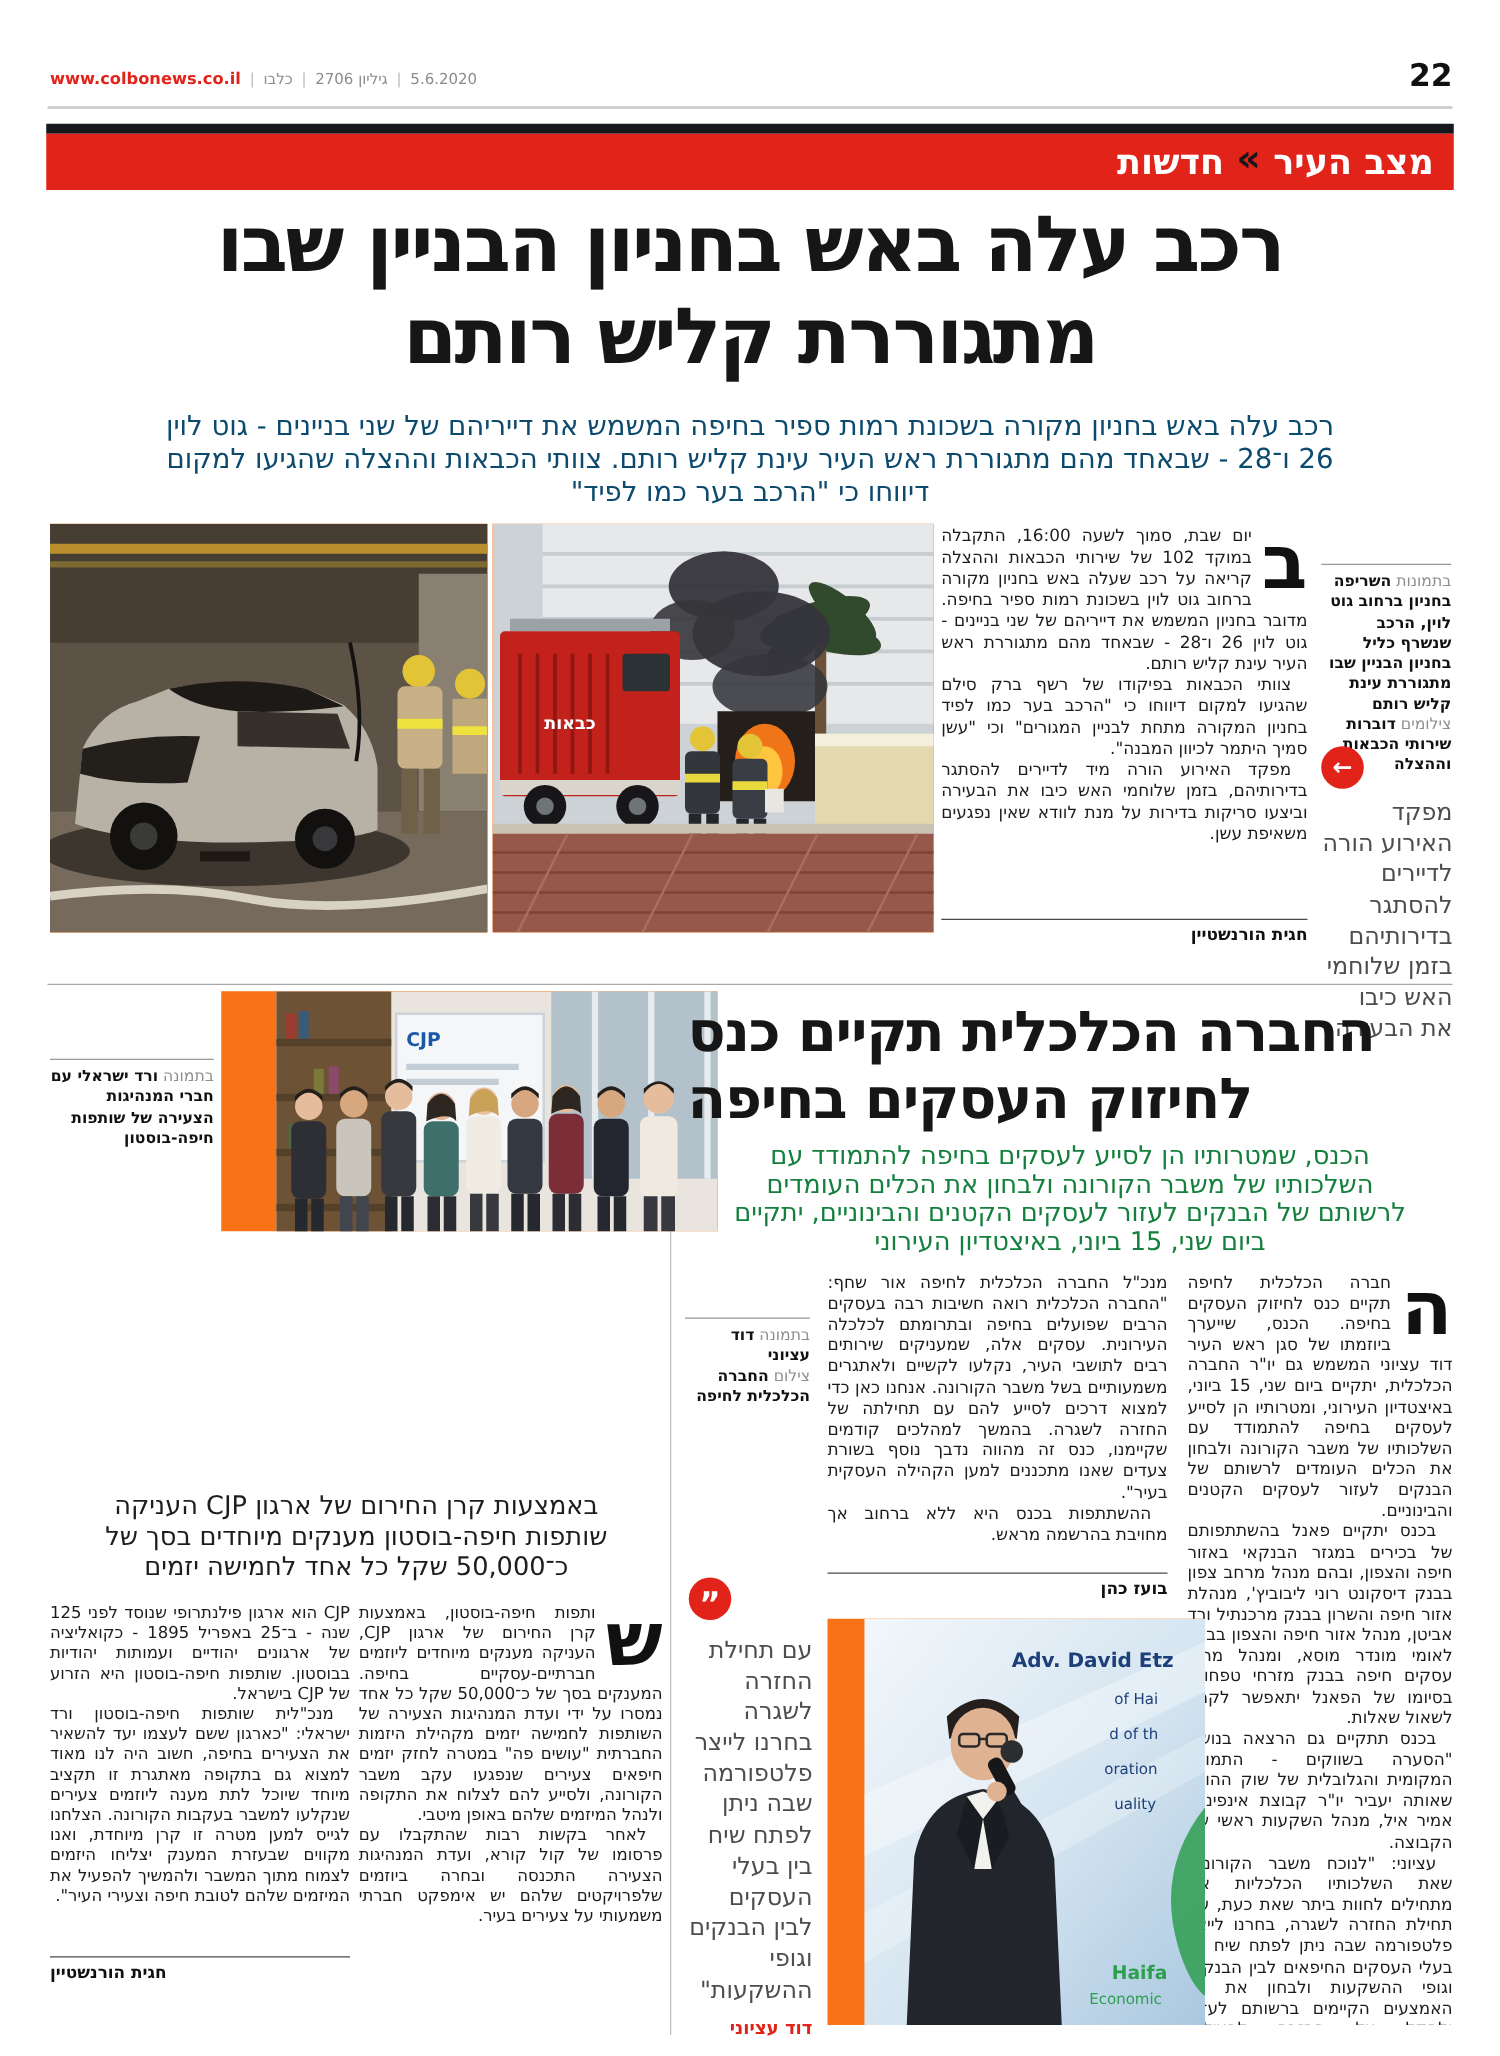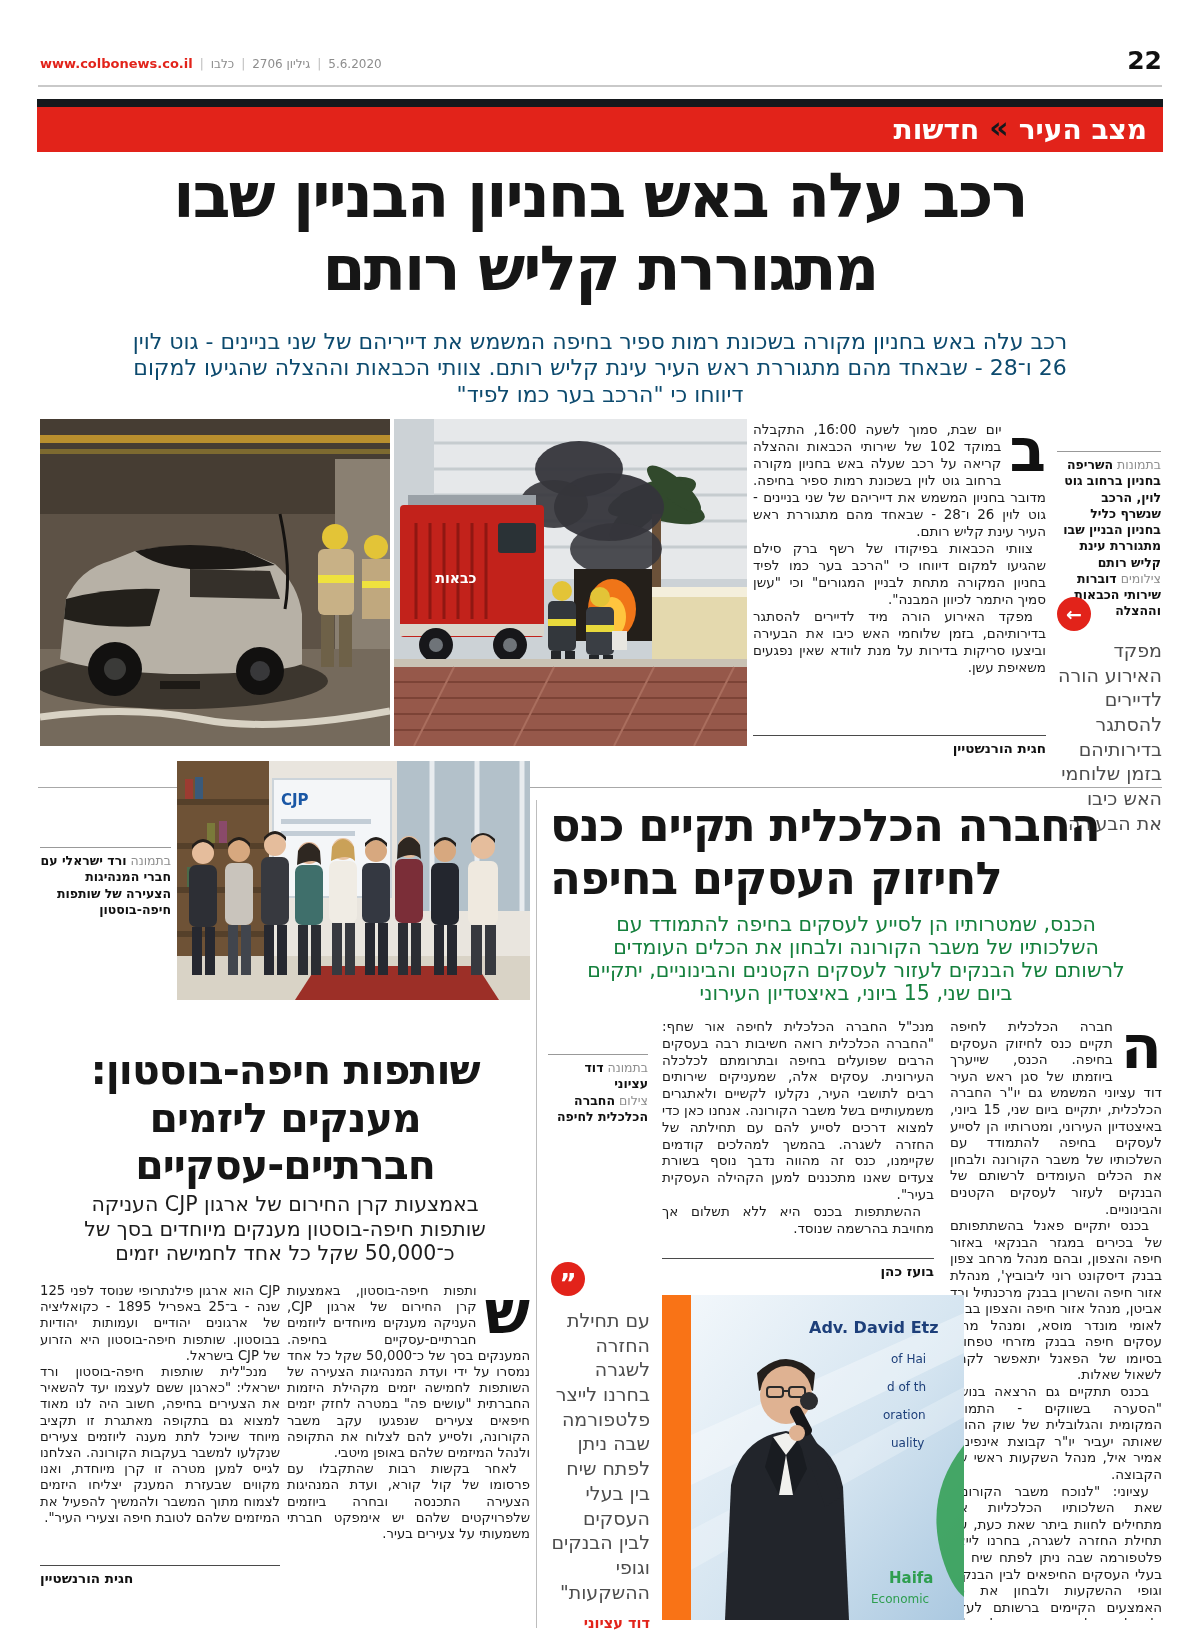--- a/index.html
+++ b/index.html
@@ -23,21 +23,21 @@
   
   .headline1{position:absolute;top:160px;left:40px;right:40px;text-align:center;font-size:62px;
              font-weight:bold;color:#161616;line-height:1.17;letter-spacing:-2px;white-space:pre-line;}
   .subhead1{position:absolute;top:329px;left:30px;right:30px;text-align:center;font-size:22px;
             color:#0c4a6e;line-height:1.2;white-space:pre-line;}
   .photo{position:absolute;overflow:hidden;background:#f97316;}
   .photo svg{display:block;direction:ltr;}
   .photo text{font-family:"DejaVu Sans",sans-serif;}
   .p-car{left:40px;top:419px;width:350px;height:327px;}
   .p-truck{left:394px;top:419px;width:353px;height:327px;}
-  .p-group{left:177px;top:761px;width:353px;height:239px;}
+  .p-group{left:177px;top:793px;width:353px;height:192px;padding-left:44px;}
   .p-speaker{left:662px;top:1295px;width:265px;height:325px;padding-left:37px;}
   .bodycol{position:absolute;text-align:justify;color:#1c1c1c;overflow:hidden;}
   .bodycol p{margin:0;}
   .bodycol p + p{text-indent:13px;}
   .a1-col{left:753px;top:421px;width:293px;height:310px;font-size:13.5px;line-height:17px;}
   .a2-main{left:950px;top:1018px;width:212px;height:602px;font-size:13.5px;line-height:16.6px;}
   .a2-mid{left:662px;top:1018px;width:272px;height:236px;font-size:13.5px;line-height:16.8px;}
   .a3-right{left:287px;top:1283px;width:243px;height:284px;font-size:13.2px;line-height:16.2px;}
   .a3-left{left:40px;top:1283px;width:240px;height:278px;font-size:13.2px;line-height:16.2px;}
   .dc{float:right;font-size:60px;line-height:50px;font-weight:bold;color:#111;
@@ -325,21 +325,21 @@
 
   <div class="bodycol a2-main">
     <p><span class="dc">ה</span><span>חברה הכלכלית לחיפה תקיים כנס לחיזוק העסקים בחיפה. הכנס, שייערך ביוזמתו של סגן ראש העיר דוד עציוני המשמש גם יו"ר החברה הכלכלית, יתקיים ביום שני, 15 ביוני, באיצטדיון העירוני, ומטרותיו הן לסייע לעסקים בחיפה להתמודד עם השלכותיו של משבר הקורונה ולבחון את הכלים העומדים לרשותם של הבנקים לעזור לעסקים הקטנים והבינוניים.</span></p>
     <p>בכנס יתקיים פאנל בהשתתפותם של בכירים במגזר הבנקאי באזור חיפה והצפון, ובהם מנהל מרחב צפון בבנק דיסקונט רוני ליבוביץ', מנהלת אזור חיפה והשרון בבנק מרכנתיל ורד אביטן, מנהל אזור חיפה והצפון בבנק לאומי מונדר מוסא, ומנהל מרכז עסקים חיפה בבנק מזרחי טפחות. בסיומו של הפאנל יתאפשר לקהל לשאול שאלות.</p>
     <p>בכנס תתקיים גם הרצאה בנושא "הסערה בשווקים - התמונה המקומית והגלובלית של שוק ההון", שאותה יעביר יו"ר קבוצת אינפיניטי אמיר איל, מנהל השקעות ראשי של הקבוצה.</p>
     <p>עציוני: "לנוכח משבר הקורונה, שאת השלכותיו הכלכליות אנו מתחילים לחוות ביתר שאת כעת, עם תחילת החזרה לשגרה, בחרנו לייצר פלטפורמה שבה ניתן לפתח שיח בין בעלי העסקים החיפאים לבין הבנקים וגופי ההשקעות ולבחון את כל האמצעים הקיימים ברשותם לעזור ולהקל על החזרה לפעילות העסקית".</p>
   </div>
 
   <div class="bodycol a2-mid">
     <p>מנכ"ל החברה הכלכלית לחיפה אור שחף: "החברה הכלכלית רואה חשיבות רבה בעסקים הרבים שפועלים בחיפה ובתרומתם לכלכלה העירונית. עסקים אלה, שמעניקים שירותים רבים לתושבי העיר, נקלעו לקשיים ולאתגרים משמעותיים בשל משבר הקורונה. אנחנו כאן כדי למצוא דרכים לסייע להם עם תחילתה של החזרה לשגרה. בהמשך למהלכים קודמים שקיימנו, כנס זה מהווה נדבך נוסף בשורת צעדים שאנו מתכננים למען הקהילה העסקית בעיר".</p>
-    <p>ההשתתפות בכנס היא ללא תשלום אך מחויבת בהרשמה שנוסד.</p>
+    <p>ההשתתפות בכנס היא ללא ברחוב אך מחויבת בהרשמה מראש.</p>
   </div>
   <div class="byline byline2">בועז כהן</div>
 
   <div class="cap-col cap3">
     <span class="cap-prefix">בתמונה</span>
     <span class="cap-main">דוד עציוני</span><br>
     <span class="cap-prefix">צילום</span>
     <span class="cap-main">החברה הכלכלית לחיפה</span>
   </div>
 
@@ -384,23 +384,20 @@
       <path d="M108 143 L95 160 L102 200 L116 174 Z" fill="#191c21"></path>
       <path d="M150 202 Q136 162 116 132 L104 142 Q122 170 134 212 Z" fill="#22252b"></path>
       <rect x="104" y="110" width="12" height="32" rx="5" fill="#17171a" transform="rotate(-28 110 126)"></rect>
       <circle cx="118" cy="106" r="9" fill="#2c2d30"></circle>
       <circle cx="106" cy="138" r="8" fill="#dfb292"></circle>
       <text x="198" y="288" font-size="15" font-weight="bold" fill="#2e9e4f">Haifa</text>
       <text x="180" y="308" font-size="12" fill="#2e9e4f">Economic</text>
     </svg>
   </div>
 
-  <div class="headline3">שותפות חיפה-בוסטון:
-מענקים ליזמים
-חברתיים-עסקיים</div>
   <div class="subhead3">באמצעות קרן החירום של ארגון CJP העניקה
 שותפות חיפה-בוסטון מענקים מיוחדים בסך של
 כ־50,000 שקל כל אחד לחמישה יזמים</div>
 
   <div class="bodycol a3-right">
     <p><span class="dc">ש</span><span>ותפות חיפה-בוסטון, באמצעות קרן החירום של ארגון CJP, העניקה מענקים מיוחדים ליוזמים חברתיים-עסקיים בחיפה. המענקים בסך של כ־50,000 שקל כל אחד נמסרו על ידי ועדת המנהיגות הצעירה של השותפות לחמישה יזמים מקהילת היזמות החברתית "עושים פה" במטרה לחזק יזמים חיפאים צעירים שנפגעו עקב משבר הקורונה, ולסייע להם לצלוח את התקופה ולנהל המיזמים שלהם באופן מיטבי.</span></p>
     <p>לאחר בקשות רבות שהתקבלו עם פרסומו של קול קורא, ועדת המנהיגות הצעירה התכנסה ובחרה ביוזמים שלפרויקטים שלהם יש אימפקט חברתי משמעותי על צעירים בעיר.</p>
   </div>
   <div class="bodycol a3-left">
     <p>CJP הוא ארגון פילנתרופי שנוסד לפני 125 שנה - ב־25 באפריל 1895 - כקואליציה של ארגונים יהודיים ועמותות יהודיות בבוסטון. שותפות חיפה-בוסטון היא הזרוע של CJP בישראל.</p>

